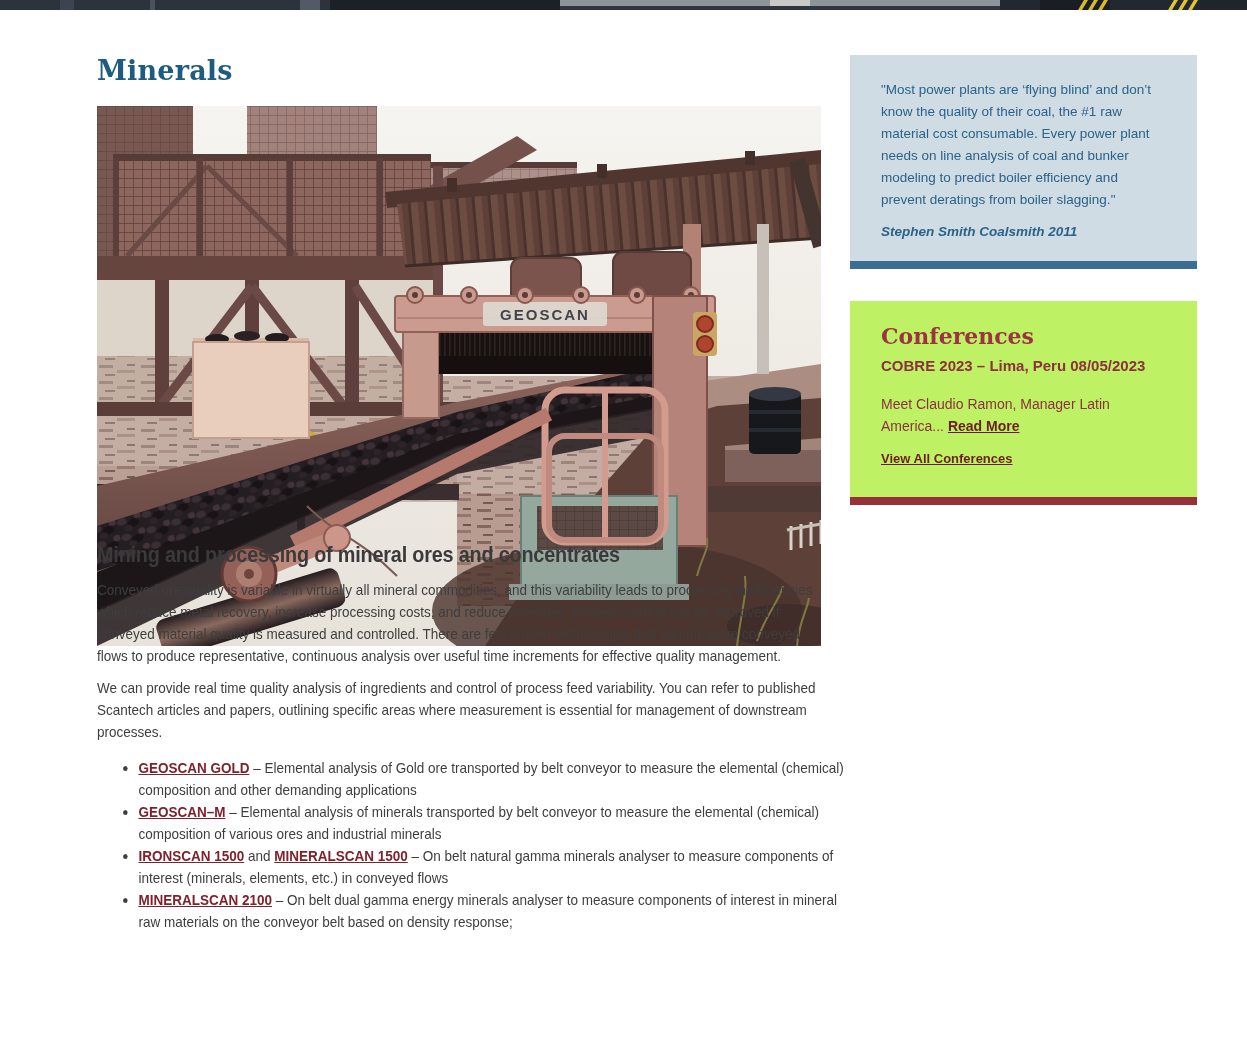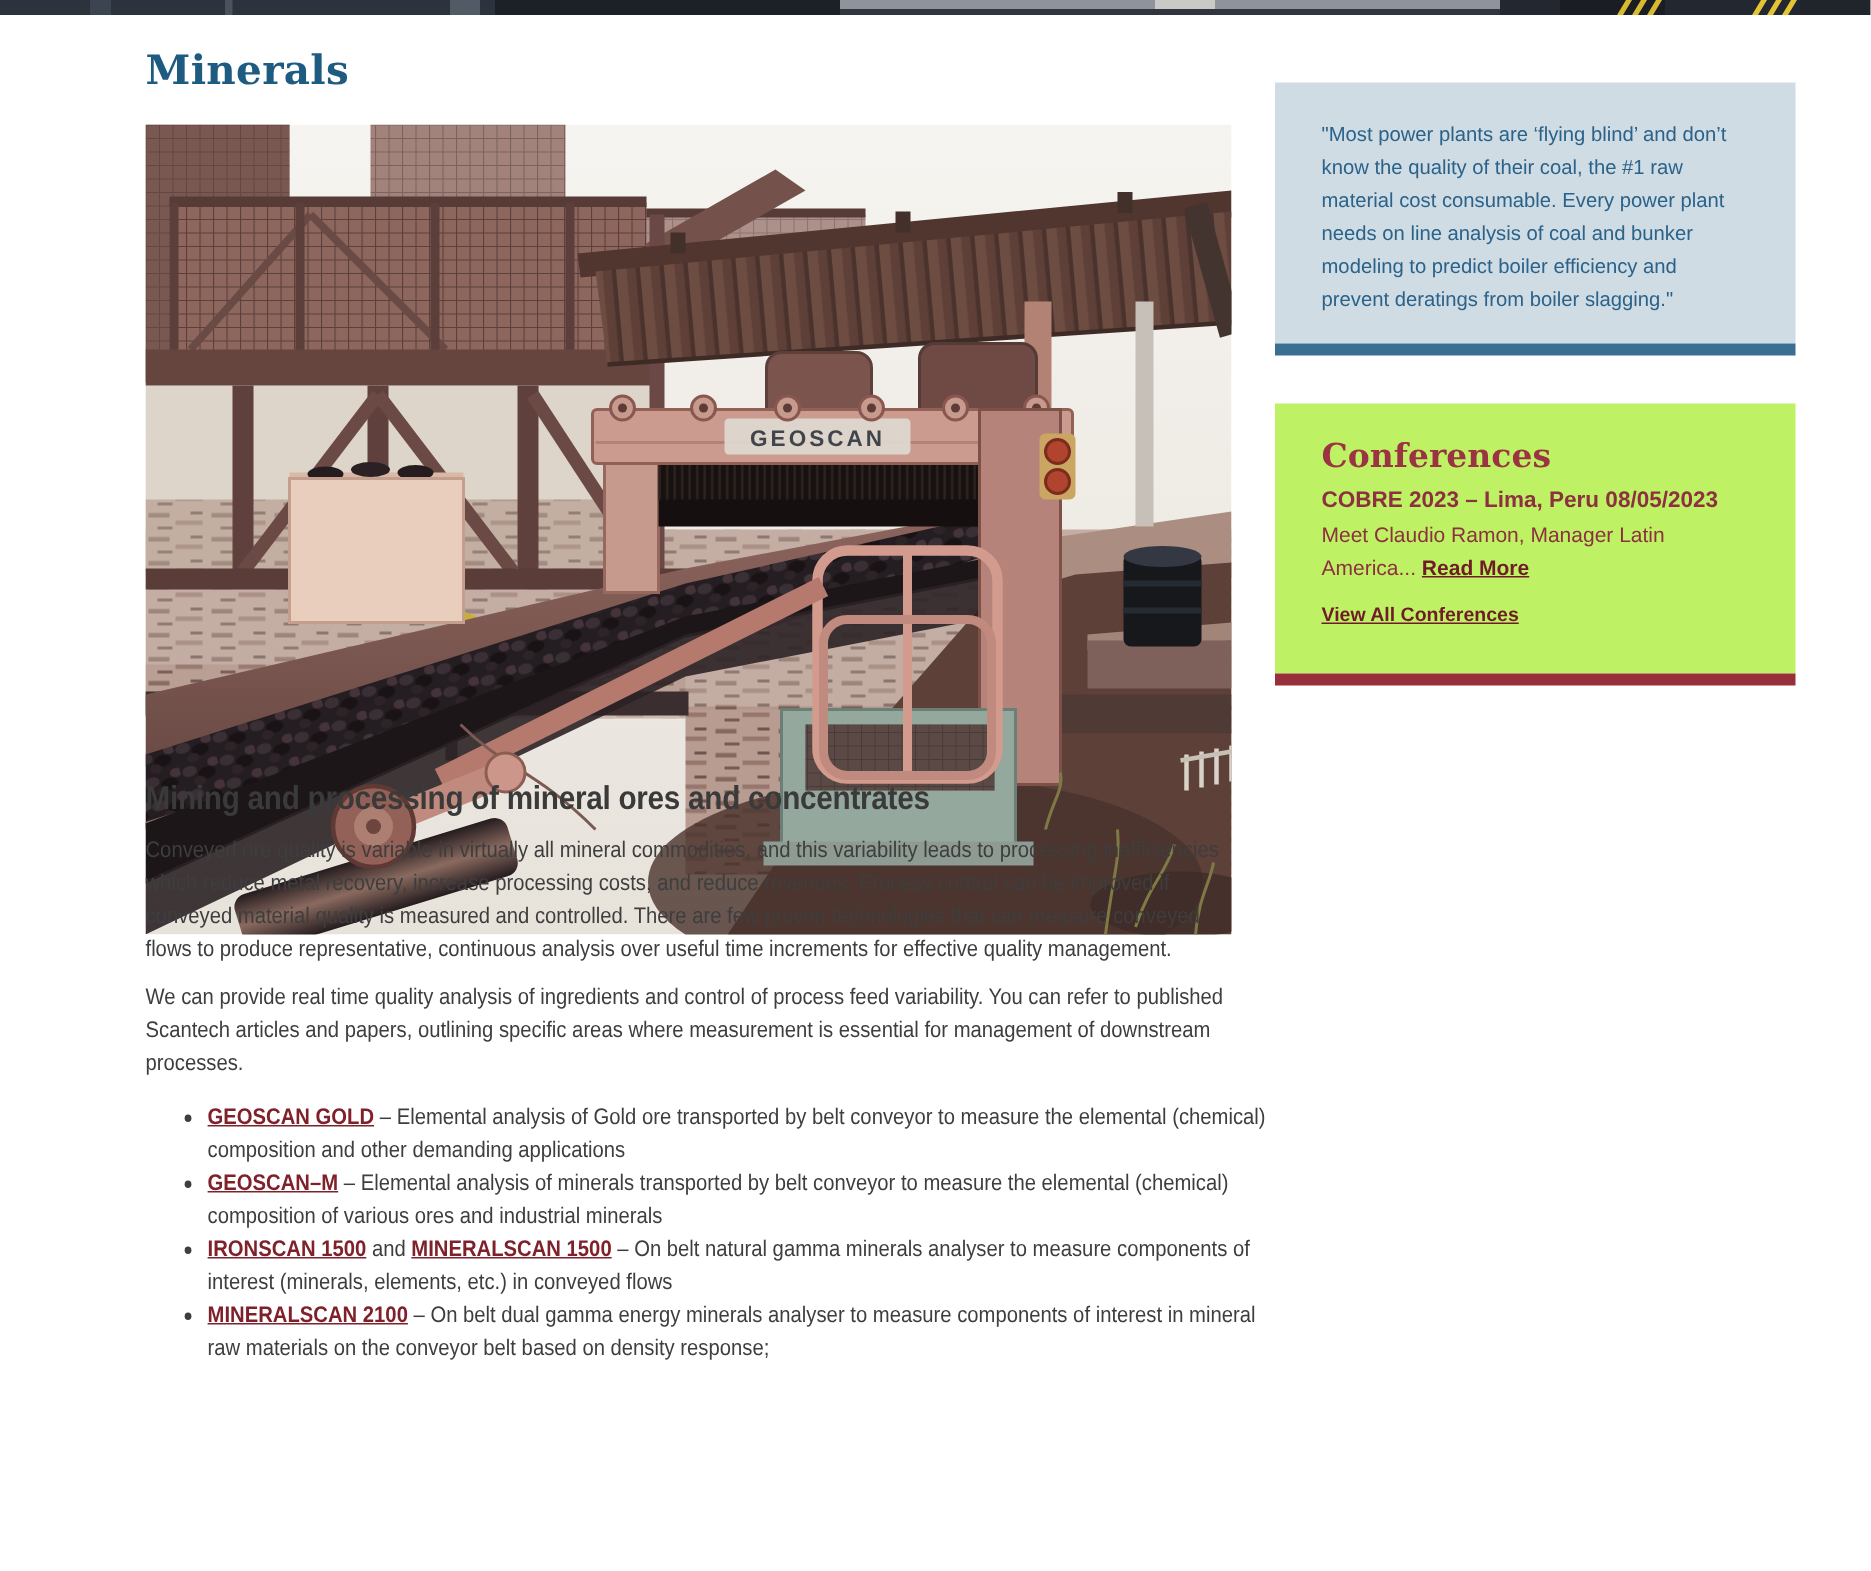--- a/index.html
+++ b/index.html
@@ -2,21 +2,21 @@
 <html><head>
 <meta charset="utf-8">
 <style>
   html,body{margin:0;padding:0;background:#ffffff;}
   body{width:1247px;height:1047px;overflow:hidden;font-family:"Liberation Sans",sans-serif;}
   .top-strip{width:1247px;height:10px;display:block;}
   .content{display:flex;align-items:flex-start;padding-left:97px;}
   main{width:724px;flex:0 0 auto;}
   aside{width:347px;flex:0 0 auto;margin-left:29px;}
 
-  h1.page-title{margin:21px 0 0;font-family:"DejaVu Serif","Liberation Serif",serif;
+  h1.page-title{margin:44px 0 0;font-family:"DejaVu Serif","Liberation Serif",serif;
     font-weight:bold;font-size:27px;line-height:34px;color:#1e5b80;letter-spacing:.2px;}
   figure.photo{margin:18px 0 0;width:724px;height:420px;}
   .cond{transform:scaleX(.9);transform-origin:left top;width:804px;}
   h2.section-heading{margin:15px 0 0;font-size:22px;line-height:28px;font-weight:bold;
     color:#3a3a3a;letter-spacing:-.2px;}
   p.body-text{margin:10px 0 0;font-size:15px;line-height:22px;color:#3e3e3e;}
   ul.product-list{margin:14px 0 0;padding:0 0 0 46px;list-style:none;
     font-size:15px;line-height:22px;color:#3e3e3e;}
   ul.product-list li{position:relative;}
   ul.product-list li::before{content:'';position:absolute;left:-17px;top:9px;width:5px;height:5px;
@@ -26,21 +26,21 @@
   .quote-box{margin-top:45px;background:#cfdce4;padding:24px 34px 18px 31px;}
   .quote-text{font-size:13.5px;line-height:22px;color:#2b628a;}
   .quote-author{margin-top:10px;font-size:13.5px;line-height:22px;color:#2b628a;
     font-weight:bold;font-style:italic;}
   .quote-bar{height:8px;background:#3a6e93;}
 
   .conf-box{margin-top:32px;background:#bef264;padding:22px 30px 30px 31px;}
   .conf-title{margin:0;font-family:"DejaVu Serif","Liberation Serif",serif;font-weight:bold;
     font-size:22px;line-height:26px;color:#9c3342;}
   .conf-event{margin-top:6px;font-size:15px;line-height:22px;font-weight:bold;color:#8d3040;}
-  .conf-teaser{font-size:14px;line-height:22px;color:#8d3040;}
+  .conf-teaser{font-size:14px;line-height:22px;color:#8d3040;margin-top:16px;}
   a.conf-link{color:#6f1c27;font-weight:bold;text-decoration:underline;font-size:14px;}
   .conf-viewall{margin-top:12px;}
   a.viewall-link{color:#6f1c27;font-weight:bold;text-decoration:underline;font-size:13px;}
   .conf-bar{height:8px;background:#97303a;}
 </style>
 </head>
 <body>
 
 <svg class="top-strip" viewBox="0 0 1247 10" preserveAspectRatio="none">
   <rect width="1247" height="10" fill="#23272f"></rect>
@@ -259,20 +259,21 @@
         <li><a href="#" class="plink">GEOSCAN GOLD</a><span> – Elemental analysis of Gold ore transported by belt conveyor to measure the elemental (chemical) composition and other demanding applications</span></li>
         <li><a href="#" class="plink">GEOSCAN–M</a><span> – Elemental analysis of minerals transported by belt conveyor to measure the elemental (chemical) composition of various ores and industrial minerals</span></li>
         <li><a href="#" class="plink">IRONSCAN 1500</a><span> and </span><a href="#" class="plink">MINERALSCAN 1500</a><span> – On belt natural gamma minerals analyser to measure components of interest (minerals, elements, etc.) in conveyed flows</span></li>
         <li><a href="#" class="plink">MINERALSCAN 2100</a><span> – On belt dual gamma energy minerals analyser to measure components of interest in mineral raw materials on the conveyor belt based on density response;</span></li>
       </ul>
   </main>
 
   <aside>
     <div class="quote-box">
       <div class="quote-text">"Most power plants are ‘flying blind’ and don’t know the quality of their coal, the #1 raw material cost consumable. Every power plant needs on line analysis of coal and bunker modeling to predict boiler efficiency and prevent deratings from boiler slagging."</div>
+      <div class="quote-author">Stephen Smith Coalsmith 2011</div>
     </div>
     <div class="quote-bar"></div>
 
     <div class="conf-box">
       <h3 class="conf-title">Conferences</h3>
       <div class="conf-event">COBRE 2023 – Lima, Peru 08/05/2023</div>
       <div class="conf-teaser">
         <span>Meet Claudio Ramon, Manager Latin America... </span><a href="#" class="conf-link">Read More</a>
       </div>
       <div class="conf-viewall">

